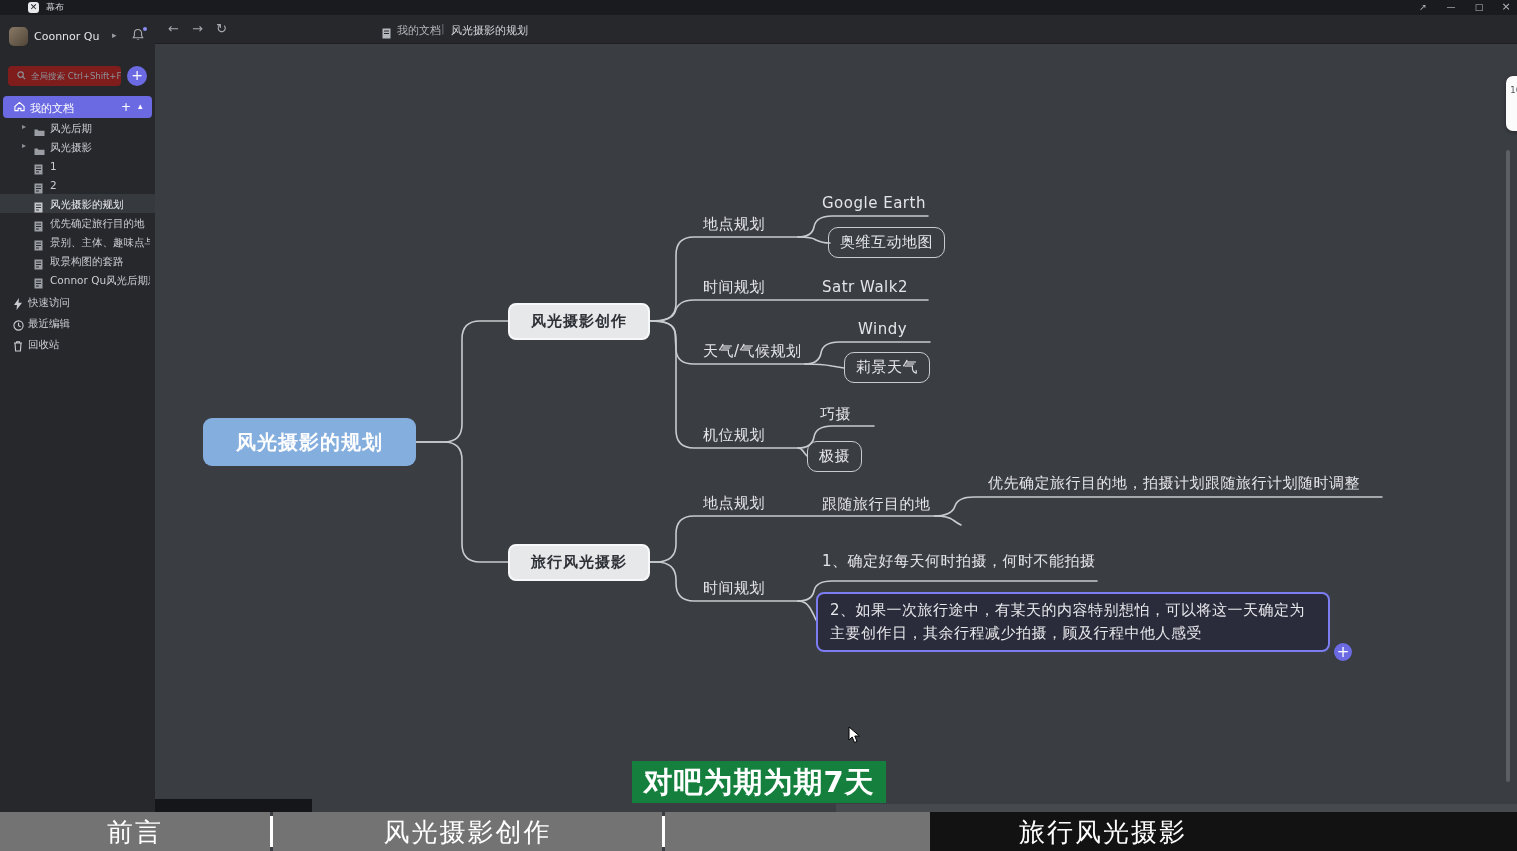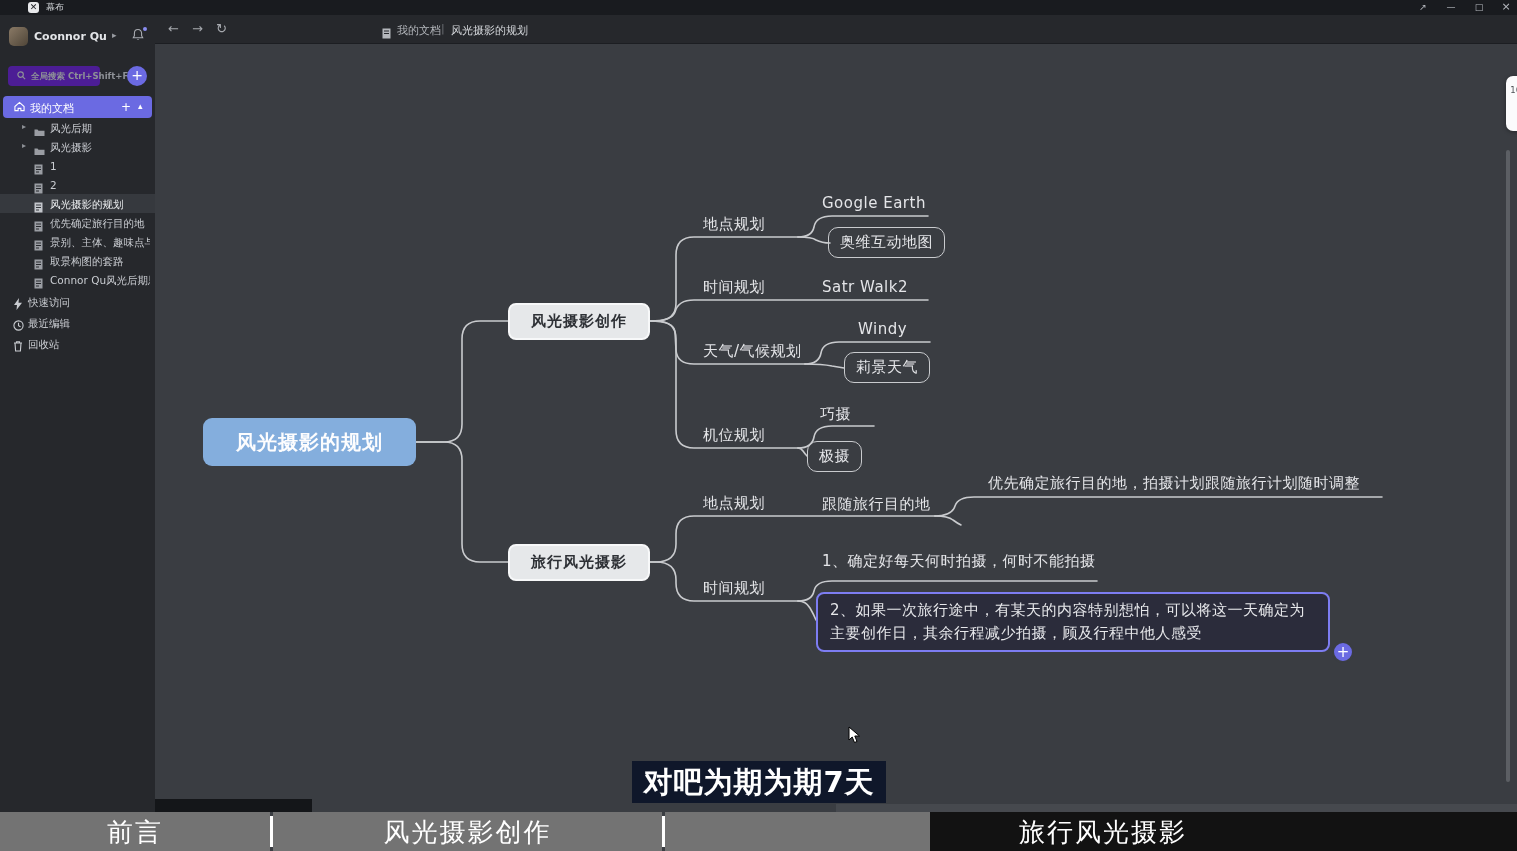--- a/index.html
+++ b/index.html
@@ -10,25 +10,25 @@
   
   .titlebar { position:absolute; left:0; top:0; width:1517px; height:15px; background:#191b1f; z-index:40; }
   .titlebar .logo { position:absolute; left:28px; top:2px; width:11px; height:11px; background:#e8e9eb; border-radius:3px; color:#1a1c20; font-size:9px; line-height:11px; text-align:center; font-weight:bold; }
   .titlebar .appname { position:absolute; left:46px; top:1px; font-size:9px; color:#cfd2d6; }
   .win-ctrl { position:absolute; top:0px; width:22px; height:14px; color:#b7bac0; font-size:9px; text-align:center; line-height:14px; }
 
   
   .sidebar { position:absolute; left:0; top:15px; width:155px; height:797px; background:#26282c; z-index:30; }
   .userrow { position:absolute; left:0; top:9px; width:155px; height:24px; }
   .avatar { position:absolute; left:9px; top:3px; width:19px; height:19px; border-radius:5px; background:linear-gradient(135deg,#8a7a66,#4f4538); }
-  .username { position:absolute; left:34px; top:6px; font-size:11px; color:#e3e5e8; font-weight:bold; }
+  .username { position:absolute; left:34px; top:6px; font-size:11px; color:#e3e5e8; font-weight:normal; }
   .user-caret { position:absolute; left:112px; top:6px; font-size:9px; color:#9a9da3; }
   .bellwrap { position:absolute; left:131px; top:3px; width:18px; height:18px; }
   .belldot { position:absolute; left:12px; top:0px; width:4px; height:4px; border-radius:2px; background:#8a8df0; }
-  .searchbox { position:absolute; left:8px; top:51px; width:92px; height:20px; background:#4c1d95; border-radius:4px;font-weight:bold; }
+  .searchbox { position:absolute; left:8px; top:51px; width:113px; height:20px; background:#7f1d1d; border-radius:4px; }
   .searchtext { position:absolute; left:23px; top:5px; font-size:8.5px; color:#8e9197; white-space:nowrap; }
   .addbtn { position:absolute; left:127px; top:51px; width:20px; height:20px; border-radius:10px; background:#6b6ae2; color:#fff; font-size:14px; line-height:19px; text-align:center; }
   .docs-header { position:absolute; left:3px; top:81px; width:149px; height:22px; background:#6b6ae2; border-radius:4px; color:#fff; }
   .docs-header .hlabel { position:absolute; left:27px; top:5px; font-size:11px; }
   .docs-header .hplus { position:absolute; left:118px; top:4px; font-size:12px; }
   .docs-header .hcaret { position:absolute; left:135px; top:5px; font-size:9px; }
   .srow { position:absolute; left:0; width:155px; height:19px; }
   .srow.selected { background:#36393e; }
   .srow .arrow { position:absolute; left:22px; top:4px; font-size:8px; color:#8e9197; }
   .srow .ficon { position:absolute; left:34px; top:4px; }
@@ -55,21 +55,21 @@
   .boxed { position:absolute; z-index:2; color:#e4e5e8; font-size:15px; white-space:nowrap; border:1.5px solid #c9cbce; border-radius:10px; padding:5px 11px; letter-spacing:0.5px; }
   .sel-node { position:absolute; left:816px; top:592px; width:514px; height:60px; z-index:2; background:#2b2c3b; border:2px solid #7d7df2; border-radius:8px; color:#e6e7ea; font-size:15px; line-height:23px; padding:5px 12px; letter-spacing:0.5px; }
   .plusnode { position:absolute; left:1332px; top:641px; width:22px; height:22px; border-radius:11px; background:#6b6ae2; border:2px solid #3a3d42; color:#fff; font-size:15px; line-height:18px; text-align:center; z-index:3; }
   .zoompill { position:absolute; left:1458px; top:76px; width:33px; height:55px; background:#fbfbfc; border-radius:7px; box-shadow:0 1px 4px rgba(0,0,0,0.35); z-index:5;margin-left:48px; }
   .zoomval { position:absolute; left:0; top:9px; width:33px; text-align:center; font-size:8.5px; color:#4d5055; }
   .locwrap { position:absolute; left:10px; top:33px; }
   .scrollbar { position:absolute; left:1506px; top:150px; width:4px; height:632px; background:#5c5f64; border-radius:2px; z-index:5; }
   .cursor { position:absolute; left:848px; top:726px; z-index:20; }
 
   
-  .subtitle { position:absolute; left:632px; top:761px; width:254px; height:42px; background:#0f172a; color:#fff; font-size:29px; font-weight:bold; text-align:center; line-height:42px; z-index:25; letter-spacing:1px; }
+  .subtitle { position:absolute; left:632px; top:761px; width:254px; height:42px; background:#15803d; color:#fff; font-size:29px; font-weight:bold; text-align:center; line-height:42px; z-index:25; letter-spacing:1px; }
   .watermark { position:absolute; left:14px; top:799px; width:298px; height:13px; background:#141619; color:#565b61; font-size:8px; line-height:13px; padding-left:8px; letter-spacing:1px; z-index:26; overflow:hidden; }
   .graystrip { position:absolute; left:836px; top:804px; width:681px; height:9px; background:#46494e; z-index:24; }
   .chapterbar { position:absolute; left:0; top:812px; width:1517px; height:39px; z-index:27; }
   .seg { position:absolute; top:0; height:39px; background:#737373; }
   .seg.black { background:#121212; }
   .seg-label { position:absolute; width:100%; text-align:center; top:3px; color:#fff; font-size:26px; letter-spacing:2px; }
   .seg-sep { position:absolute; top:4px; width:3px; height:31px; background:#fff; z-index:28; }
   .seg3-label { position:absolute; left:1013px; top:3px; width:180px; text-align:center; color:#fff; font-size:26px; letter-spacing:2px; z-index:28; }
 </style>
 </head>

